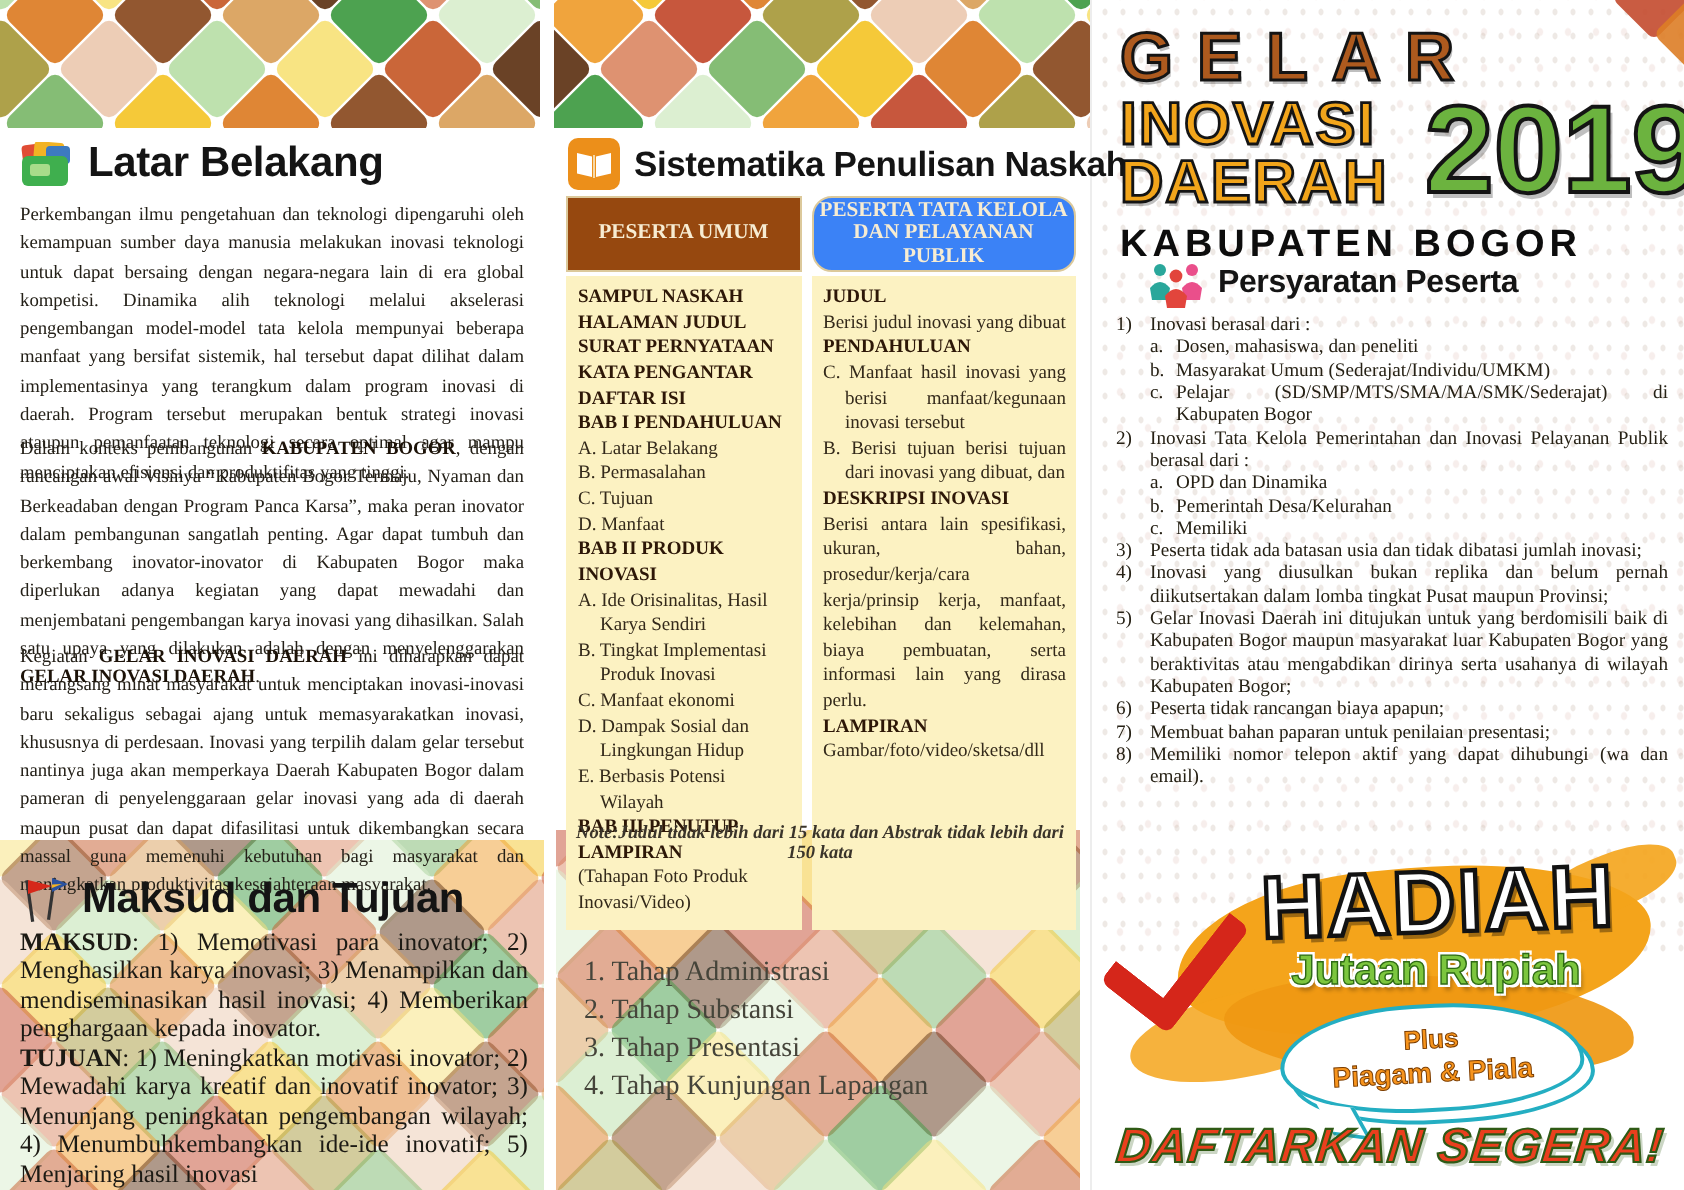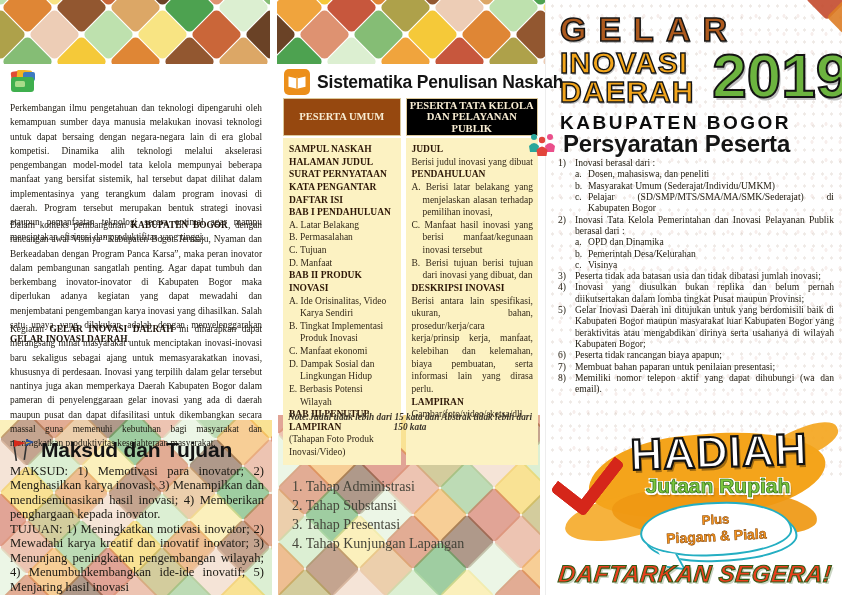--- a/index.html
+++ b/index.html
@@ -23,31 +23,31 @@
   .sec-h{display:flex;align-items:center;gap:7px;font-family:"Liberation Sans",sans-serif;
          font-weight:700;color:#141414;z-index:2;position:absolute;}
   .sec-h .ttl{letter-spacing:-.2px;}
   .icon{display:inline-flex;flex:0 0 auto;}
   
   .body-p{position:absolute;left:10px;width:252px;margin:0;font-size:9.4px;line-height:1.52;
           text-align:justify;color:#242018;z-index:2;}
   .bseg{font-weight:700;color:#1c1208;}
   .mk-p{position:absolute;left:10px;width:254px;margin:0;font-size:12.6px;line-height:1.15;
         text-align:justify;color:#1c1a14;z-index:2;}
-  .mk-p .lbl{font-weight:400;}
+  .mk-p .lbl{font-weight:700;}
   
   .stable{position:absolute;left:283px;top:98px;width:255px;display:flex;gap:5px;
           align-items:stretch;z-index:2;}
   .tcol{display:flex;flex-direction:column;}
   .tcol.c1{width:47%;}
   .tcol.c2{width:53%;}
   .thead{height:36px;display:flex;align-items:center;justify-content:center;text-align:center;
          background:#96480f;border:1px solid #dcc99b;color:#f7ecd2;font-weight:700;
          font-size:10.6px;line-height:1.1;padding:0 3px;font-family:"Liberation Serif",serif;}
-  .tcol.c2 .thead{background:#000000;}
+  .tcol.c2 .thead{background:#3b82f6;border-radius:10px;}
   .tbody{flex:1;background:#fcf2c2;margin-top:2px;padding:5px 5px 6px 6px;font-size:9.5px;
          line-height:1.33;color:#33291a;}
   .tcol.c2 .tbody{text-align:justify;}
   .titem.b{font-weight:700;color:#2d1707;}
   .titem.ln{padding-left:11px;text-indent:-11px;}
   .note-line{position:absolute;left:280px;top:412px;width:260px;margin:0;text-align:center;
              font-size:9.3px;font-weight:700;font-style:italic;color:#3a342a;z-index:2;}
   .tahap-list{position:absolute;left:292px;top:478px;width:240px;z-index:2;}
   .tahap-item{font-size:14px;line-height:1.35;color:#45443a;}
   
@@ -263,20 +263,21 @@
   <div class="sec-h" style="left:10px;top:70px;font-size:21px;">
     <span class="icon">
       <svg width="27" height="23" viewBox="0 0 27 23">
         <rect x="1" y="1" width="15" height="9" rx="2" fill="#e04c35" transform="rotate(-7 8 5)"></rect>
         <rect x="7" y="0" width="15" height="9" rx="2" fill="#f2b324" transform="rotate(5 14 4)"></rect>
         <rect x="13" y="2" width="12" height="9" rx="2" fill="#3d7ac0"></rect>
         <rect x="1" y="7" width="23" height="15" rx="3" fill="#3faf4e"></rect>
         <rect x="5" y="11" width="10" height="6" rx="1.5" fill="#a8dc8a"></rect>
       </svg>
     </span>
+    <span class="ttl">Latar Belakang</span>
   </div>
 
   <p class="body-p" style="top:101px;">Perkembangan ilmu pengetahuan dan teknologi dipengaruhi oleh kemampuan sumber daya manusia melakukan inovasi teknologi untuk dapat bersaing dengan negara-negara lain di era global kompetisi. Dinamika alih teknologi melalui akselerasi pengembangan model-model tata kelola mempunyai beberapa manfaat yang bersifat sistemik, hal tersebut dapat dilihat dalam implementasinya yang terangkum dalam program inovasi di daerah. Program tersebut merupakan bentuk strategi inovasi ataupun pemanfaatan teknologi secara optimal agar mampu menciptakan efisiensi dan produktifitas yang tinggi.</p>
 
   <p class="body-p" style="top:218px;"><span>Dalam konteks pembangunan </span><span class="bseg">KABUPATEN BOGOR</span><span>, dengan rancangan awal Visinya “Kabupaten Bogor Termaju, Nyaman dan Berkeadaban dengan Program Panca Karsa”, maka peran inovator dalam pembangunan sangatlah penting. Agar dapat tumbuh dan berkembang inovator-inovator di Kabupaten Bogor maka diperlukan adanya kegiatan yang dapat mewadahi dan menjembatani pengembangan karya inovasi yang dihasilkan. Salah satu upaya yang dilakukan adalah dengan menyelenggarakan </span><span class="bseg">GELAR INOVASI DAERAH</span><span>.</span></p>
 
   <p class="body-p" style="top:322px;"><span>Kegiatan </span><span class="bseg">GELAR INOVASI DAERAH</span><span> ini diharapkan dapat merangsang minat masyarakat untuk menciptakan inovasi-inovasi baru sekaligus sebagai ajang untuk memasyarakatkan inovasi, khususnya di perdesaan. Inovasi yang terpilih dalam gelar tersebut nantinya juga akan memperkaya Daerah Kabupaten Bogor dalam pameran di penyelenggaraan gelar inovasi yang ada di daerah maupun pusat dan dapat difasilitasi untuk dikembangkan secara massal guna memenuhi kebutuhan bagi masyarakat dan meningkatkan produktivitas kesejahteraan masyarakat.</span></p>
 
   <div class="sec-h" style="left:10px;top:437px;font-size:21px;">
     <span class="icon">
@@ -313,37 +314,36 @@
           <div class="titem b">HALAMAN JUDUL</div>
           <div class="titem b">SURAT PERNYATAAN</div>
           <div class="titem b">KATA PENGANTAR</div>
           <div class="titem b">DAFTAR ISI</div>
           <div class="titem b">BAB I PENDAHULUAN</div>
           <div class="titem ln">A. Latar Belakang</div>
           <div class="titem ln">B. Permasalahan</div>
           <div class="titem ln">C. Tujuan</div>
           <div class="titem ln">D. Manfaat</div>
           <div class="titem b">BAB II PRODUK INOVASI</div>
-          <div class="titem ln">A. Ide Orisinalitas, Video Karya Sendiri</div>
+          <div class="titem ln">A. Ide Orisinalitas, Hasil Karya Sendiri</div>
           <div class="titem ln">B. Tingkat Implementasi Produk Inovasi</div>
           <div class="titem ln">C. Manfaat ekonomi</div>
           <div class="titem ln">D. Dampak Sosial dan Lingkungan Hidup</div>
           <div class="titem ln">E. Berbasis Potensi Wilayah</div>
           <div class="titem b">BAB III PENUTUP</div>
           <div class="titem b">LAMPIRAN</div>
           <div class="titem n">(Tahapan Foto Produk Inovasi/Video)</div>
         </div>
     </div>
     <div class="tcol c2">
       <div class="thead">PESERTA TATA KELOLA DAN PELAYANAN PUBLIK</div>
       <div class="tbody">
           <div class="titem b">JUDUL</div>
           <div class="titem n">Berisi judul inovasi yang dibuat</div>
           <div class="titem b">PENDAHULUAN</div>
-          <div class="titem ln">A. Berisi latar belakang yang menjelaskan alasan terhadap pemilihan inovasi,</div>
           <div class="titem ln">C. Manfaat hasil inovasi yang berisi manfaat/kegunaan inovasi tersebut</div>
           <div class="titem ln">B. Berisi tujuan berisi tujuan dari inovasi yang dibuat, dan</div>
           <div class="titem b">DESKRIPSI INOVASI</div>
           <div class="titem n">Berisi antara lain spesifikasi, ukuran, bahan, prosedur/kerja/cara kerja/prinsip kerja, manfaat, kelebihan dan kelemahan, biaya pembuatan, serta informasi lain yang dirasa perlu.</div>
           <div class="titem b">LAMPIRAN</div>
           <div class="titem n">Gambar/foto/video/sketsa/dll</div>
         </div>
     </div>
   </div>
 
@@ -362,21 +362,21 @@
     <div class="mh-row">
       <div class="mh-23">
         <div class="mh2">INOVASI</div>
         <div class="mh2">DAERAH</div>
       </div>
       <div class="mh-year">2019</div>
     </div>
     <div class="mh4">KABUPATEN BOGOR</div>
   </div>
 
-  <div class="sec-h" style="left:528px;top:130px;font-size:24px;">
+  <div class="sec-h" style="left:574px;top:130px;font-size:16px;">
     <span class="icon">
       <svg width="28" height="24" viewBox="0 0 28 24">
         <circle cx="6" cy="5" r="3" fill="#2aa79b"></circle>
           <path d="M1 14 Q6 8 11 14 L10 20 L2 20 Z" fill="#2aa79b"></path>
         <circle cx="22" cy="5" r="3" fill="#ea4f8b"></circle>
           <path d="M17 14 Q22 8 27 14 L26 20 L18 20 Z" fill="#ea4f8b"></path>
         <circle cx="14" cy="8" r="3.2" fill="#e2453c"></circle>
           <path d="M8.5 18 Q14 11 19.5 18 L18.5 24 L9.5 24 Z" fill="#e2453c"></path>
       </svg>
     </span>
@@ -407,21 +407,21 @@
       <div class="pers-row lvl2">
         <span class="pers-num">a.</span>
         <span class="pers-txt">OPD dan Dinamika</span>
       </div>
       <div class="pers-row lvl2">
         <span class="pers-num">b.</span>
         <span class="pers-txt">Pemerintah Desa/Kelurahan</span>
       </div>
       <div class="pers-row lvl2">
         <span class="pers-num">c.</span>
-        <span class="pers-txt">Visinya</span>
+        <span class="pers-txt">Memiliki</span>
       </div>
       <div class="pers-row lvl1">
         <span class="pers-num">3)</span>
         <span class="pers-txt">Peserta tidak ada batasan usia dan tidak dibatasi jumlah inovasi;</span>
       </div>
       <div class="pers-row lvl1">
         <span class="pers-num">4)</span>
         <span class="pers-txt">Inovasi yang diusulkan bukan replika dan belum pernah diikutsertakan dalam lomba tingkat Pusat maupun Provinsi;</span>
       </div>
       <div class="pers-row lvl1">

